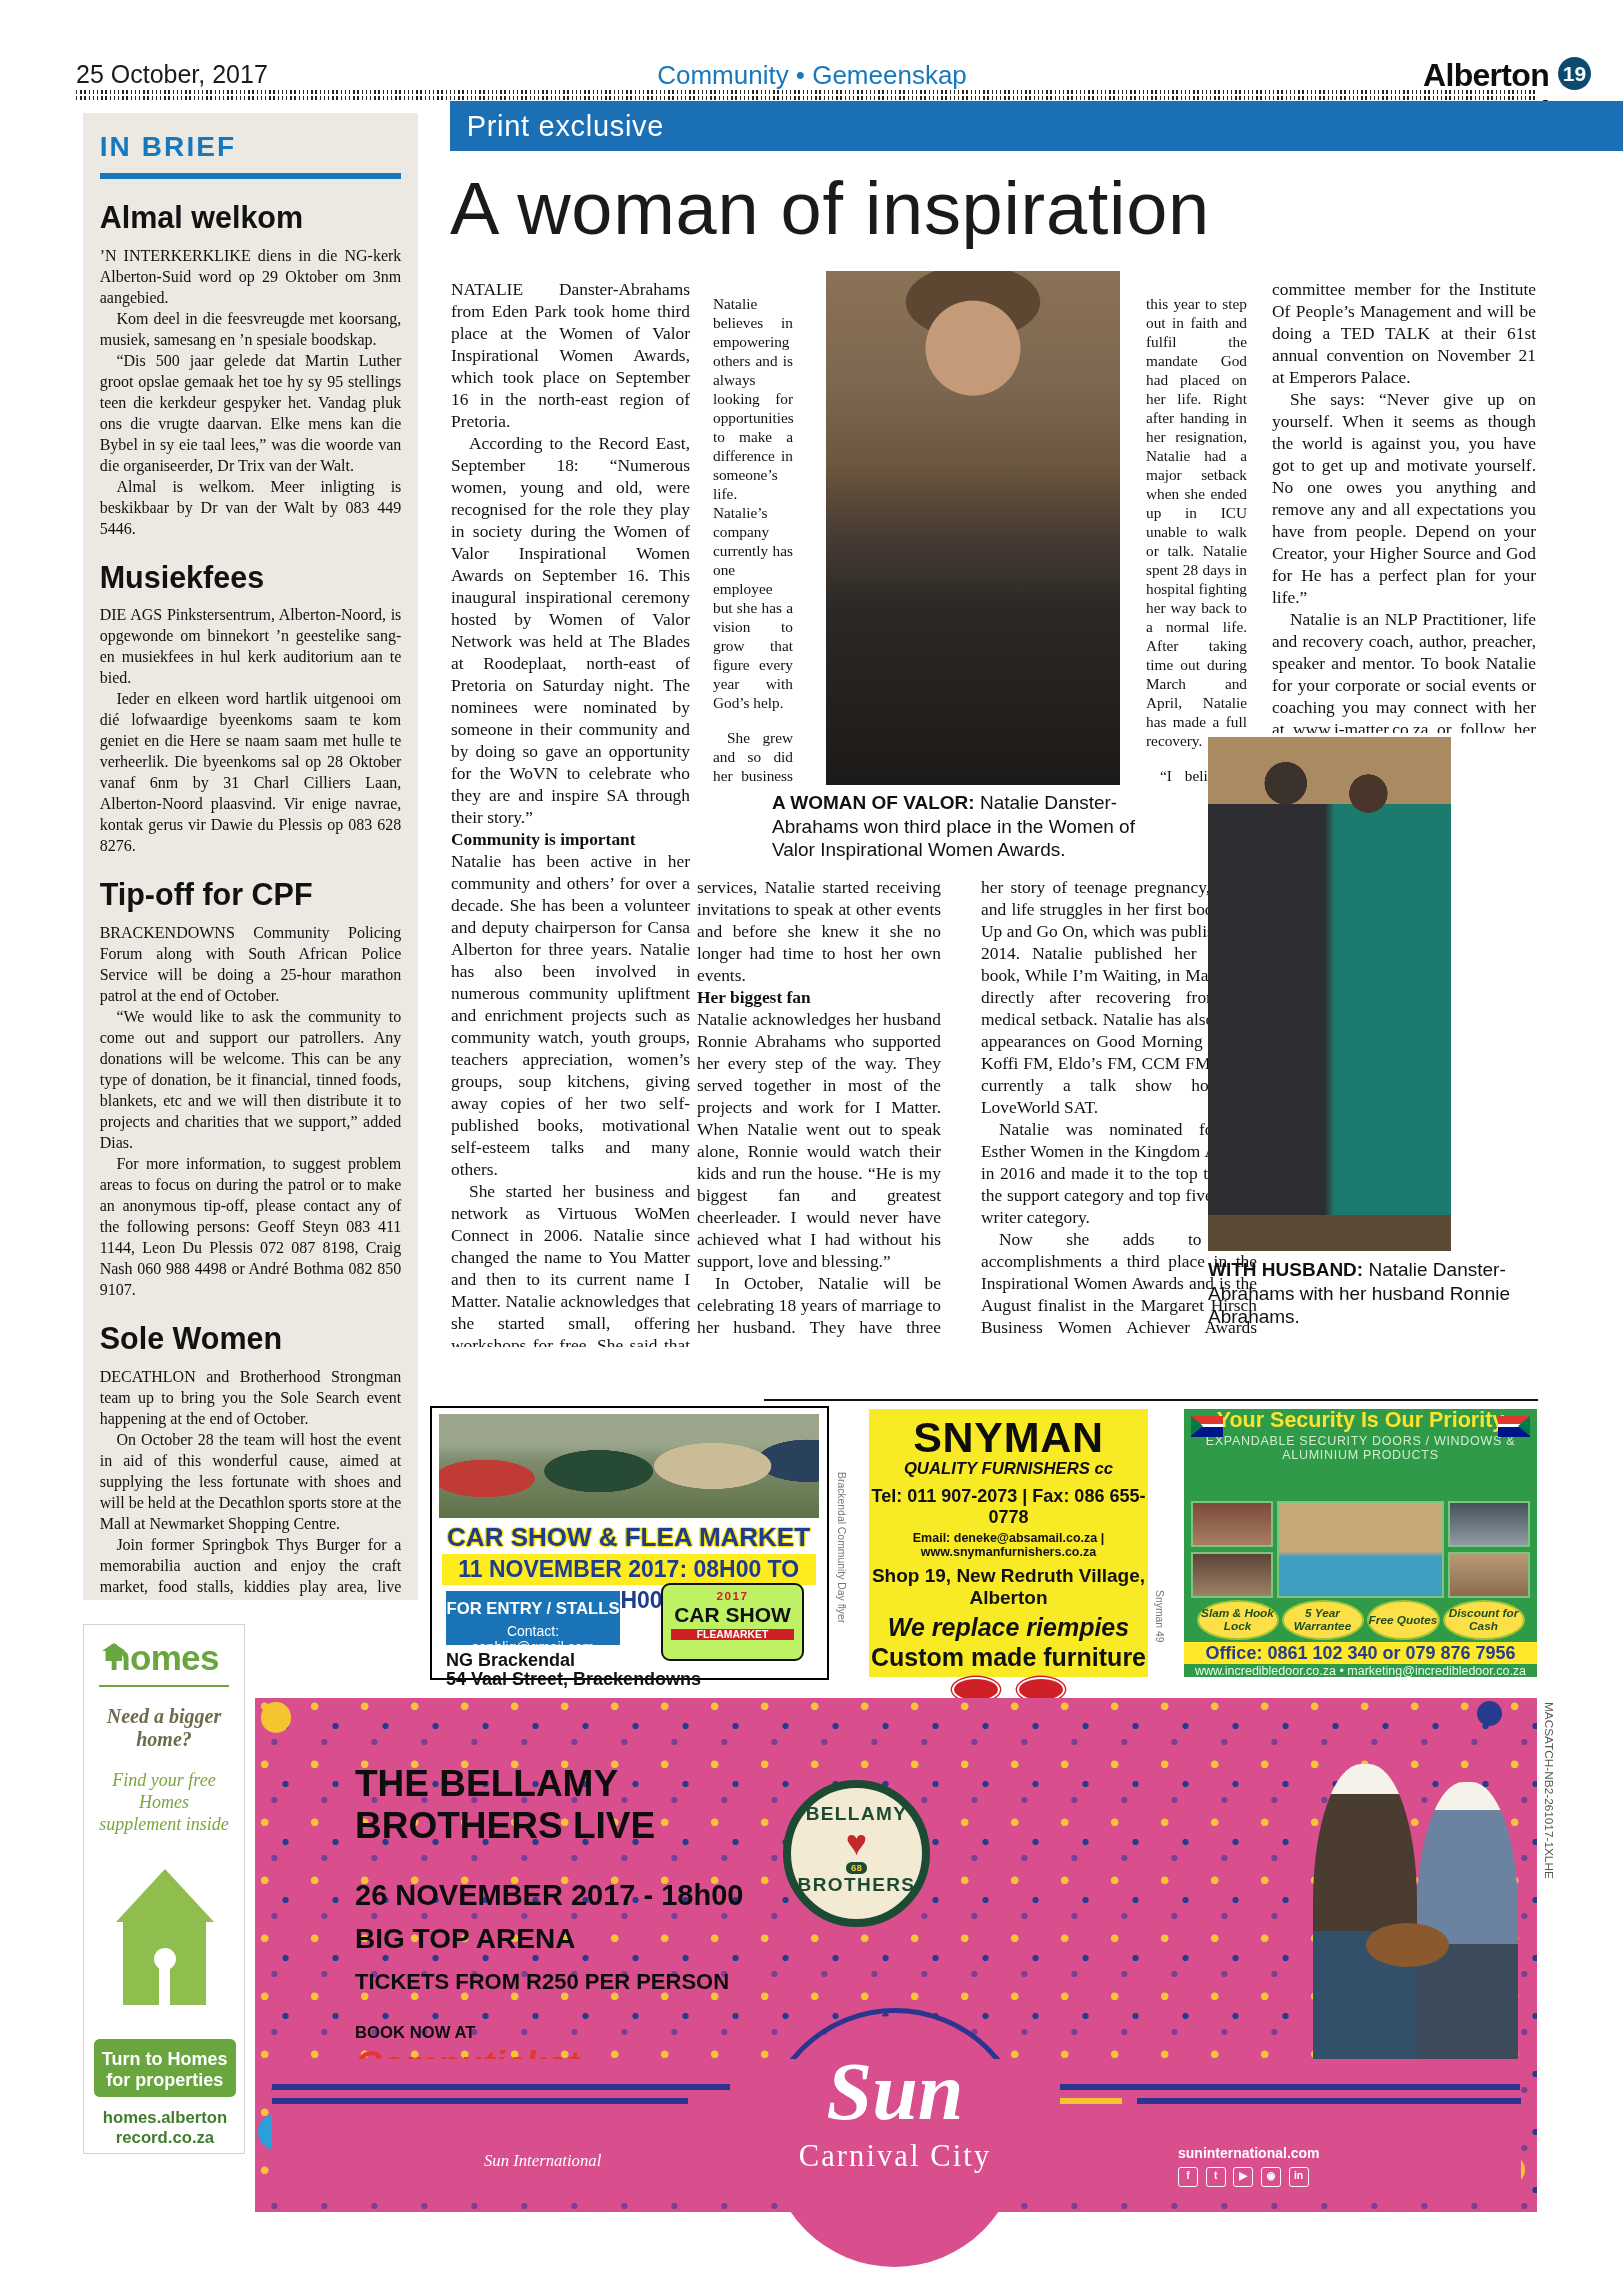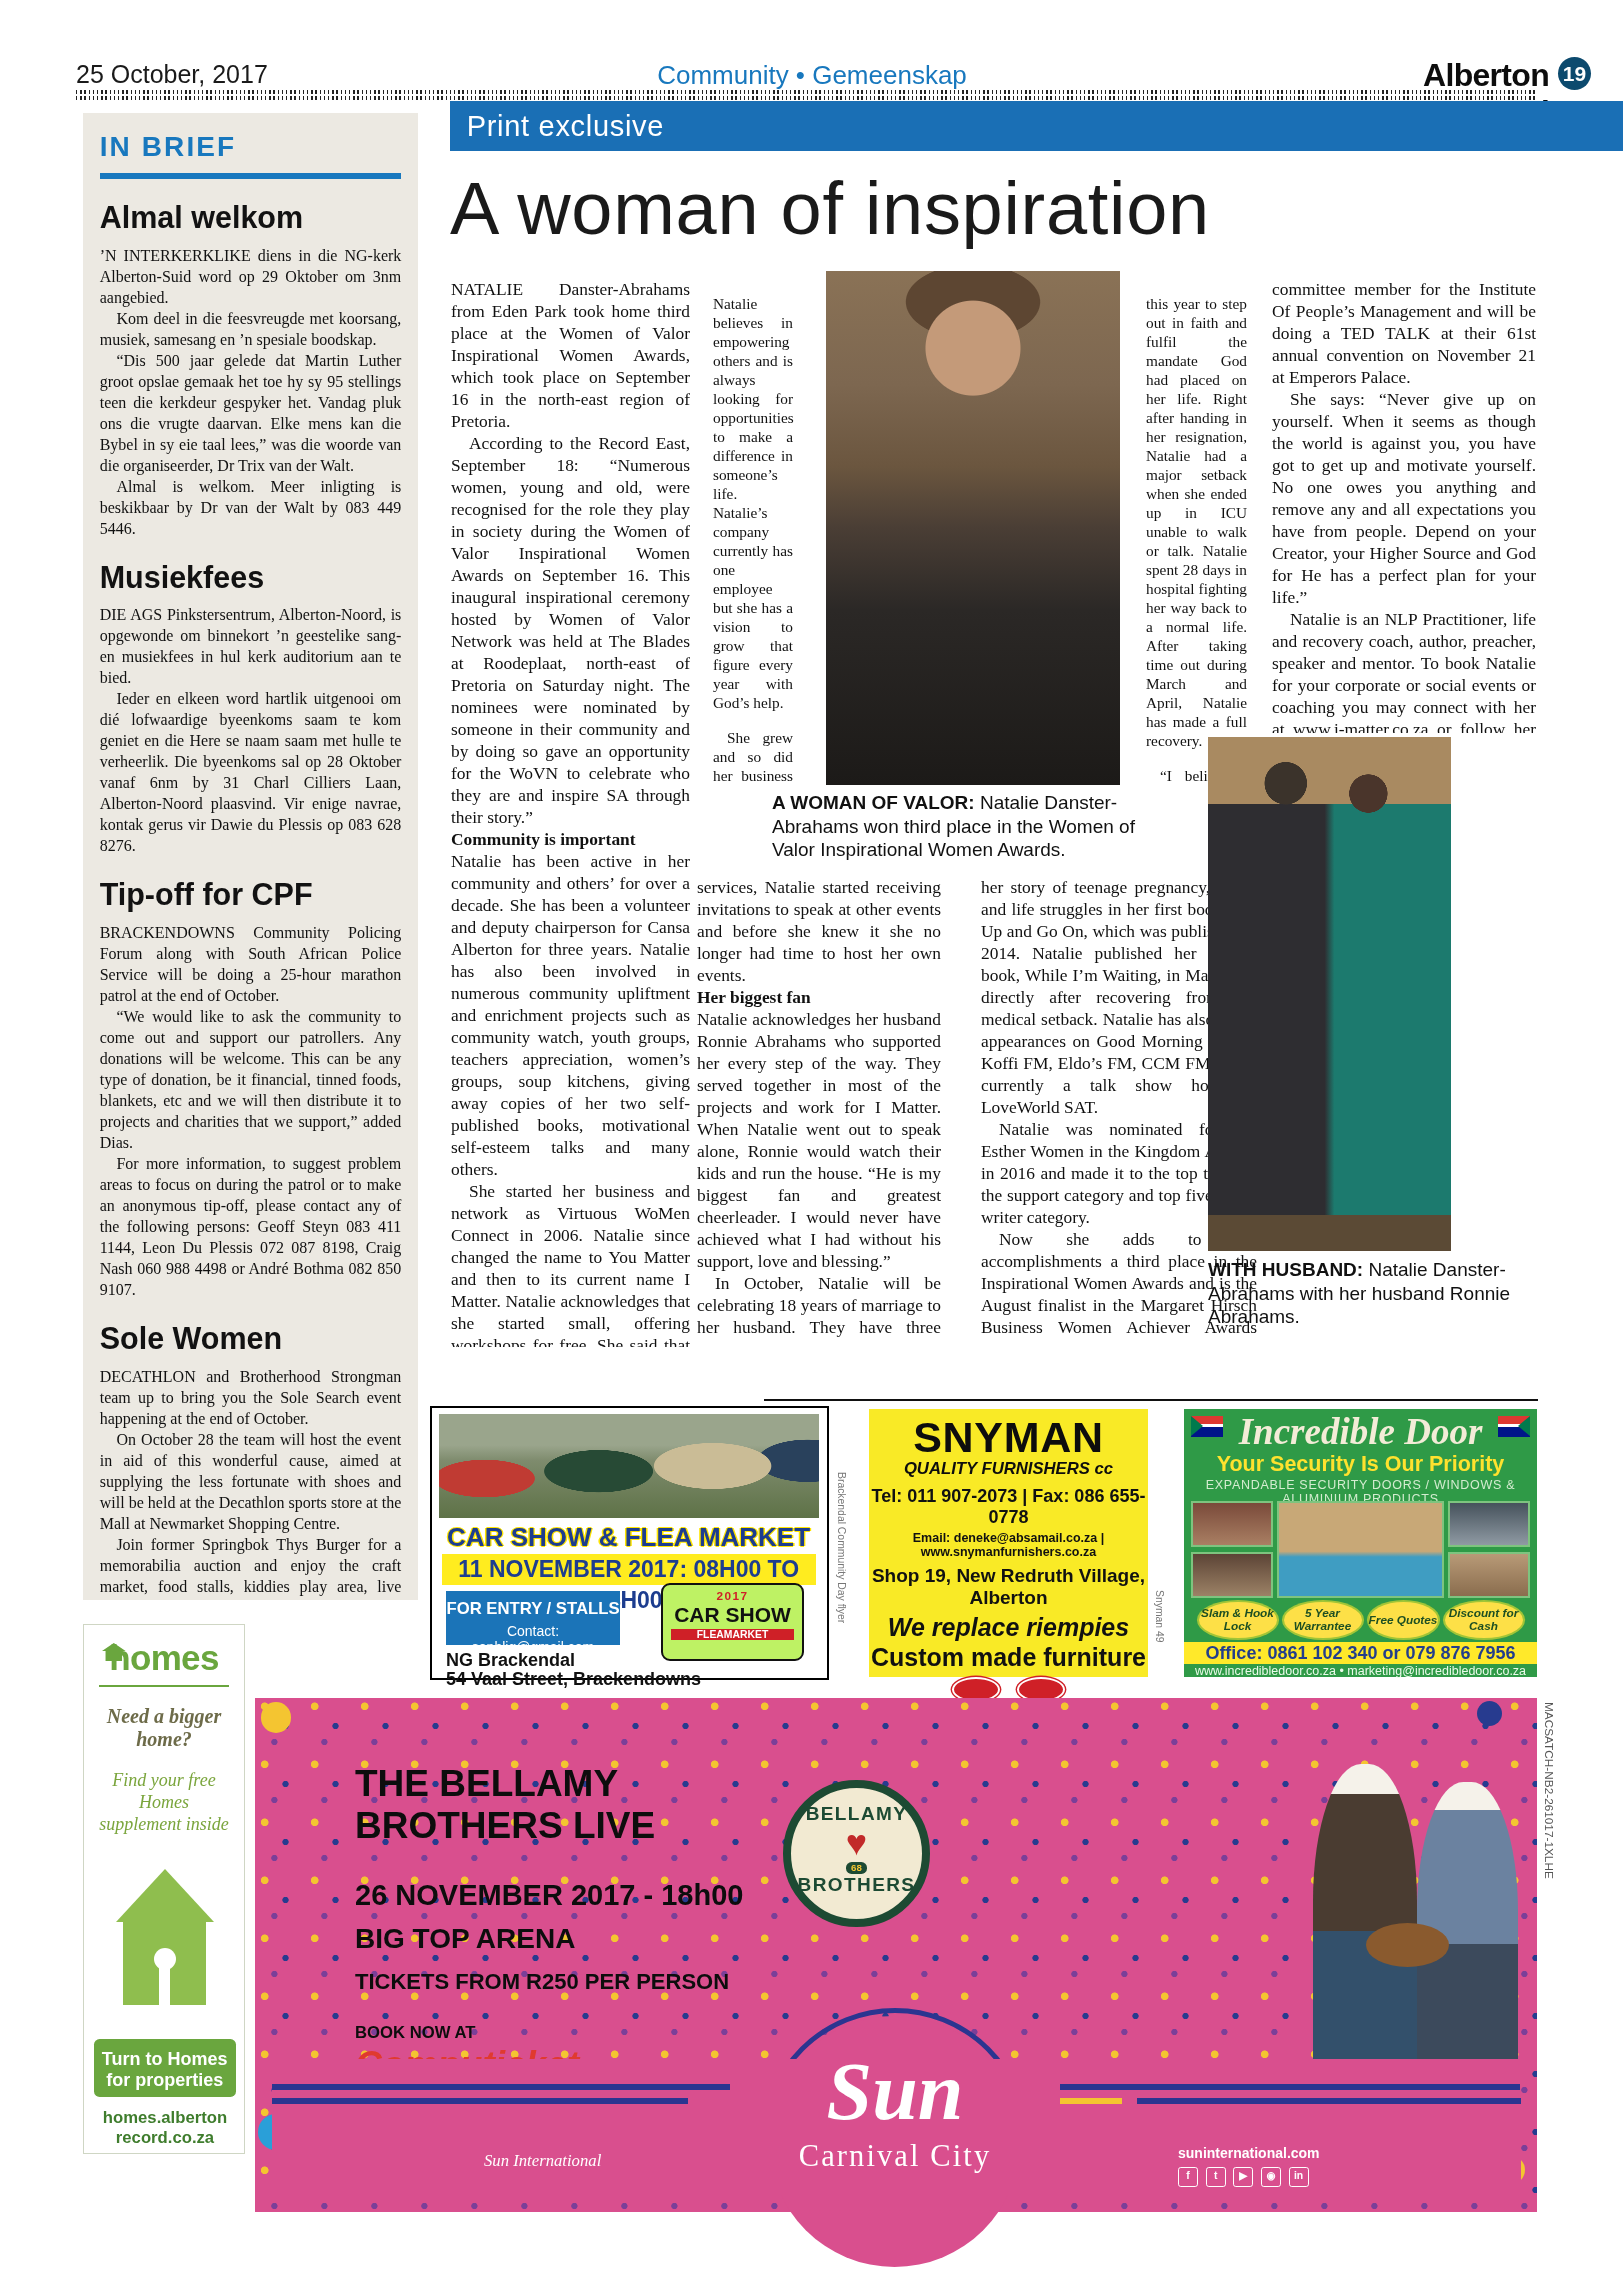--- a/index.html
+++ b/index.html
@@ -208,21 +208,20 @@
 </div>
 <div class="abs sans v" style="left:1154px;top:1590px;font-size:10.4px;color:#777;">Snyman 49</div>
 
 <div class="abs adbox c" style="left:1184px;top:1409px;width:353px;height:268px;background:#2f9a47;">
   <div class="abs" style="left:7px;top:7px;width:32px;height:21px;background:linear-gradient(180deg,#de3831 0 38%,#fff 38% 50%,#001489 50% 100%);">
     <div class="abs" style="left:0;top:0;width:0;height:0;border-top:10.4px solid rgba(0,0,0,0);border-bottom:10.4px solid rgba(0,0,0,0);border-left:12.5px solid #007a4d;"></div>
   </div>
   <div class="abs" style="left:314px;top:7px;width:32px;height:21px;background:linear-gradient(180deg,#de3831 0 38%,#fff 38% 50%,#001489 50% 100%);">
     <div class="abs" style="right:0;top:0;width:0;height:0;border-top:10.4px solid rgba(0,0,0,0);border-bottom:10.4px solid rgba(0,0,0,0);border-right:12.5px solid #007a4d;"></div>
   </div>
-  <div class="serif b i" style="font-size:37px;color:#f3ecd7;margin-top:1.4px;">Incredible Door</div>
   <div class="sans b" style="font-size:21.5px;color:#ffe22e;margin-top:-1.4px;">Your Security Is Our Priority</div>
   <div class="sans" style="font-size:12.5px;color:#d4ecd0;letter-spacing:0.7px;margin-top:1.4px;">EXPANDABLE SECURITY DOORS / WINDOWS &amp; ALUMINIUM PRODUCTS</div>
   <div class="abs" style="left:7px;top:92px;width:339px;height:97px;display:flex;gap:4.2px;">
     <div style="width:82px;display:flex;flex-direction:column;gap:4.2px;">
       <div class="tile" style="flex:1;background:linear-gradient(180deg,#7a4a3a,#a97f63);"></div>
       <div class="tile" style="flex:1;background:linear-gradient(180deg,#5c4436,#9c8266);"></div>
     </div>
     <div class="tile" style="flex:1;background:linear-gradient(180deg,#c8a877 0 52%,#3f9dc2 58% 100%);"></div>
     <div style="width:82px;display:flex;flex-direction:column;gap:4.2px;">
       <div class="tile" style="flex:1;background:linear-gradient(180deg,#46525c,#8f9aa3);"></div>

